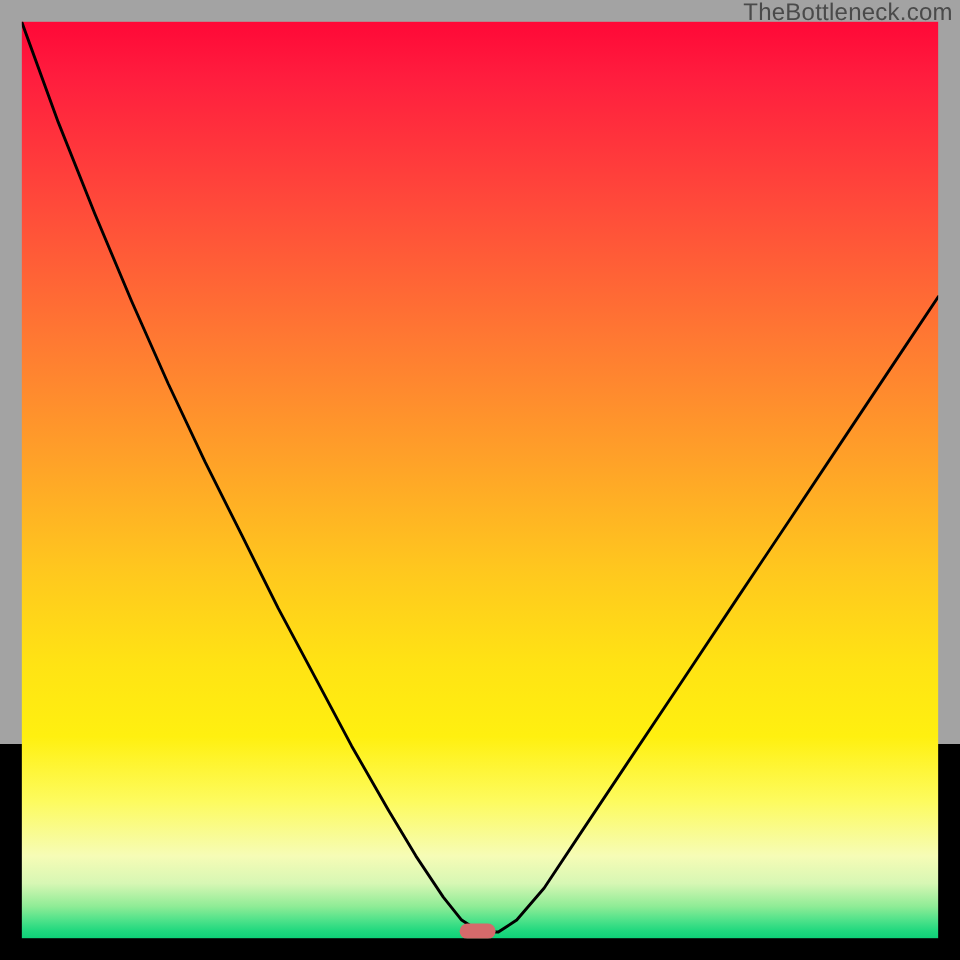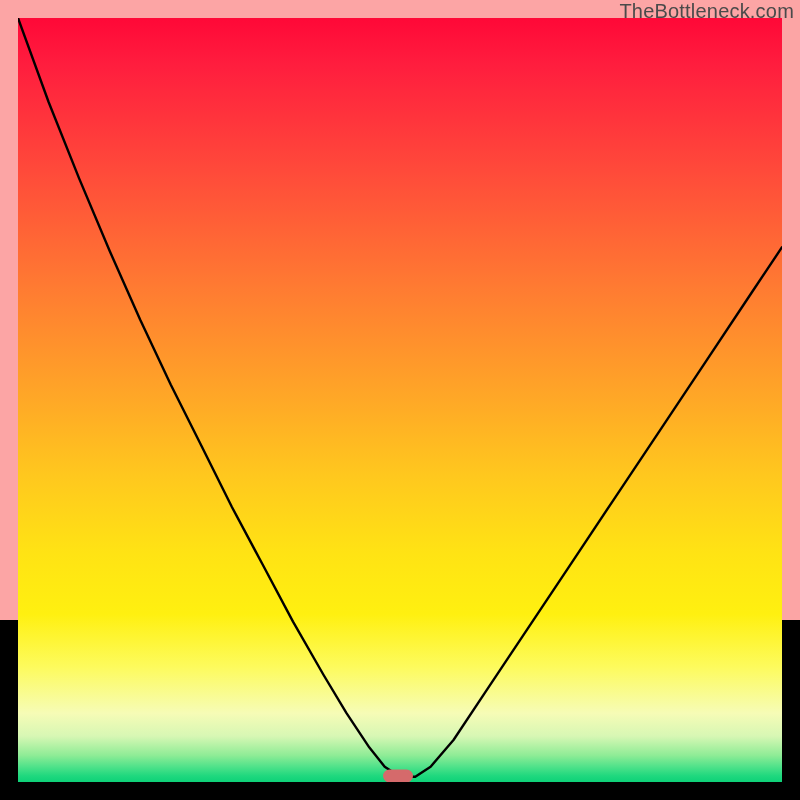--- a/index.html
+++ b/index.html
@@ -8,21 +8,21 @@
     width: 800px;
     height: 800px;
     background: #000000;
     overflow: hidden;
     font-family: Arial, Helvetica, sans-serif;
   }
   .stage {
     position: relative;
     width: 800px;
     height: 620px;
-    background: #fca5a5;
+    background: #a3a3a3;
   }
   .plot {
     position: absolute;
     left: 18px;
     top: 18px;
     width: 764px;
     height: 764px;
     overflow: hidden;
   }
   .gradient {

